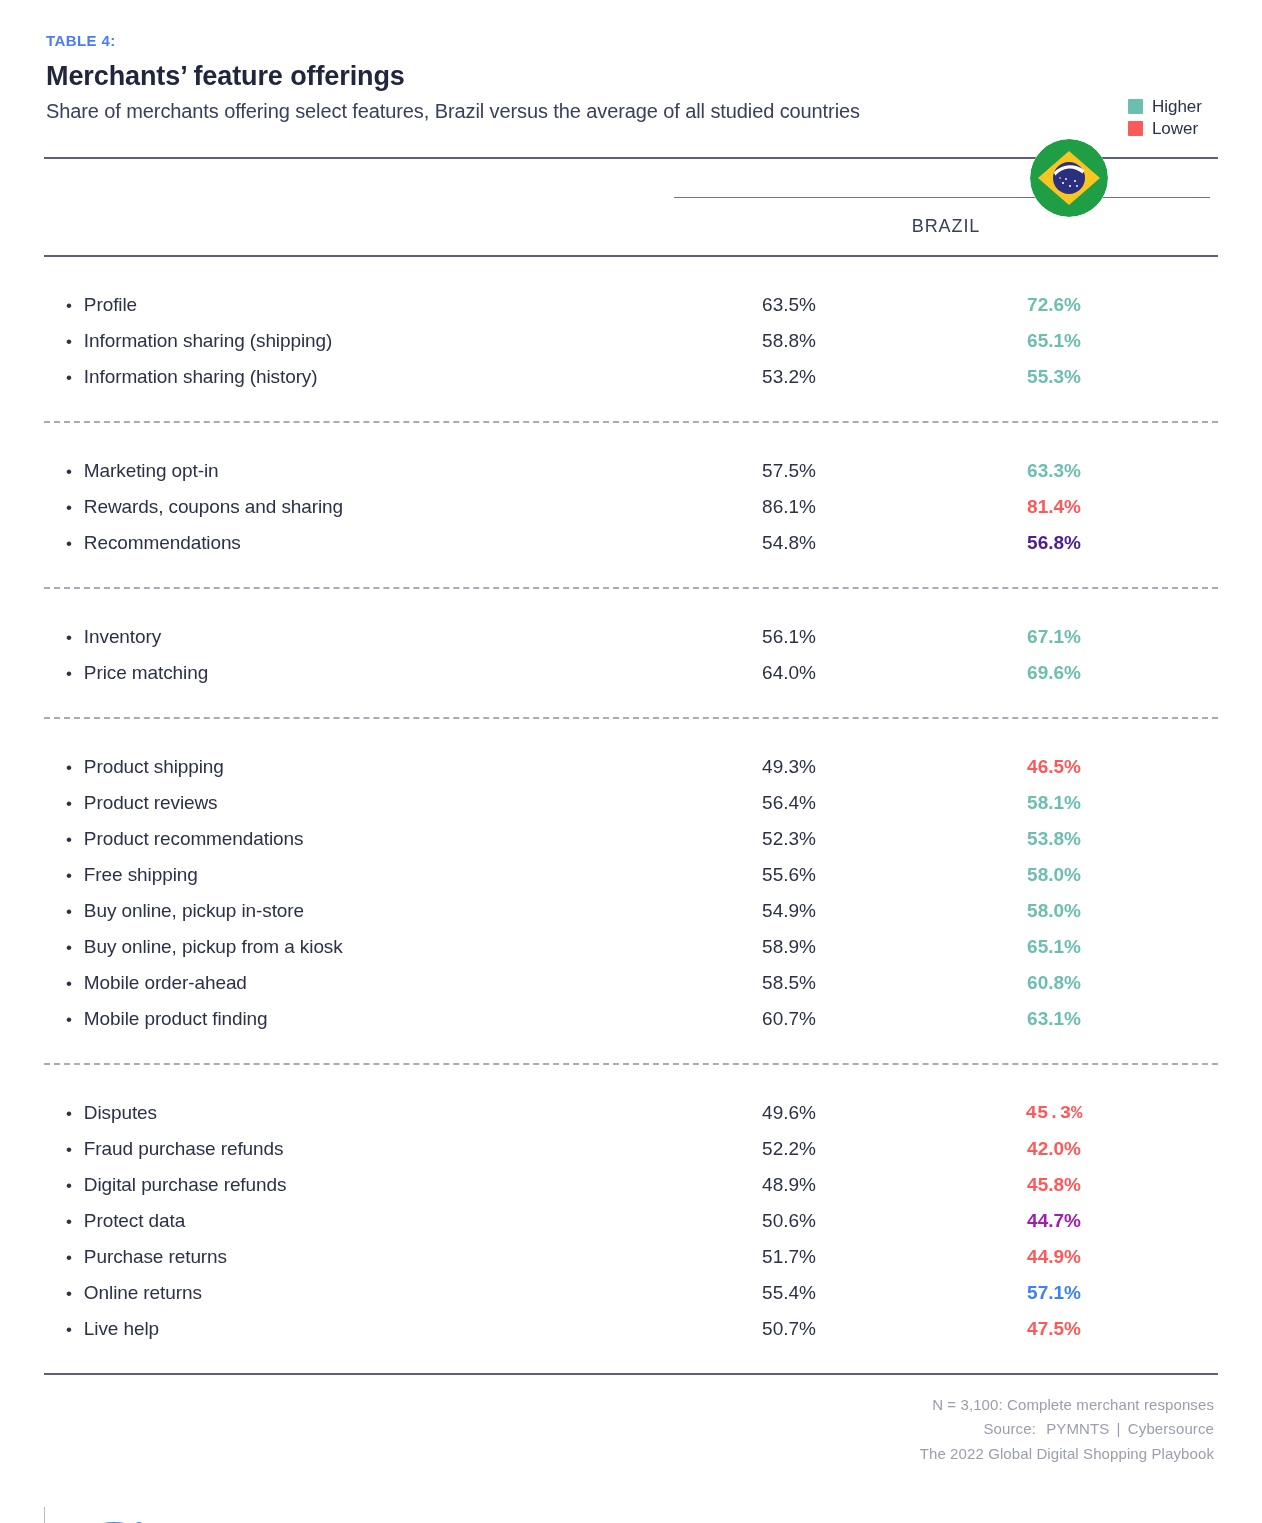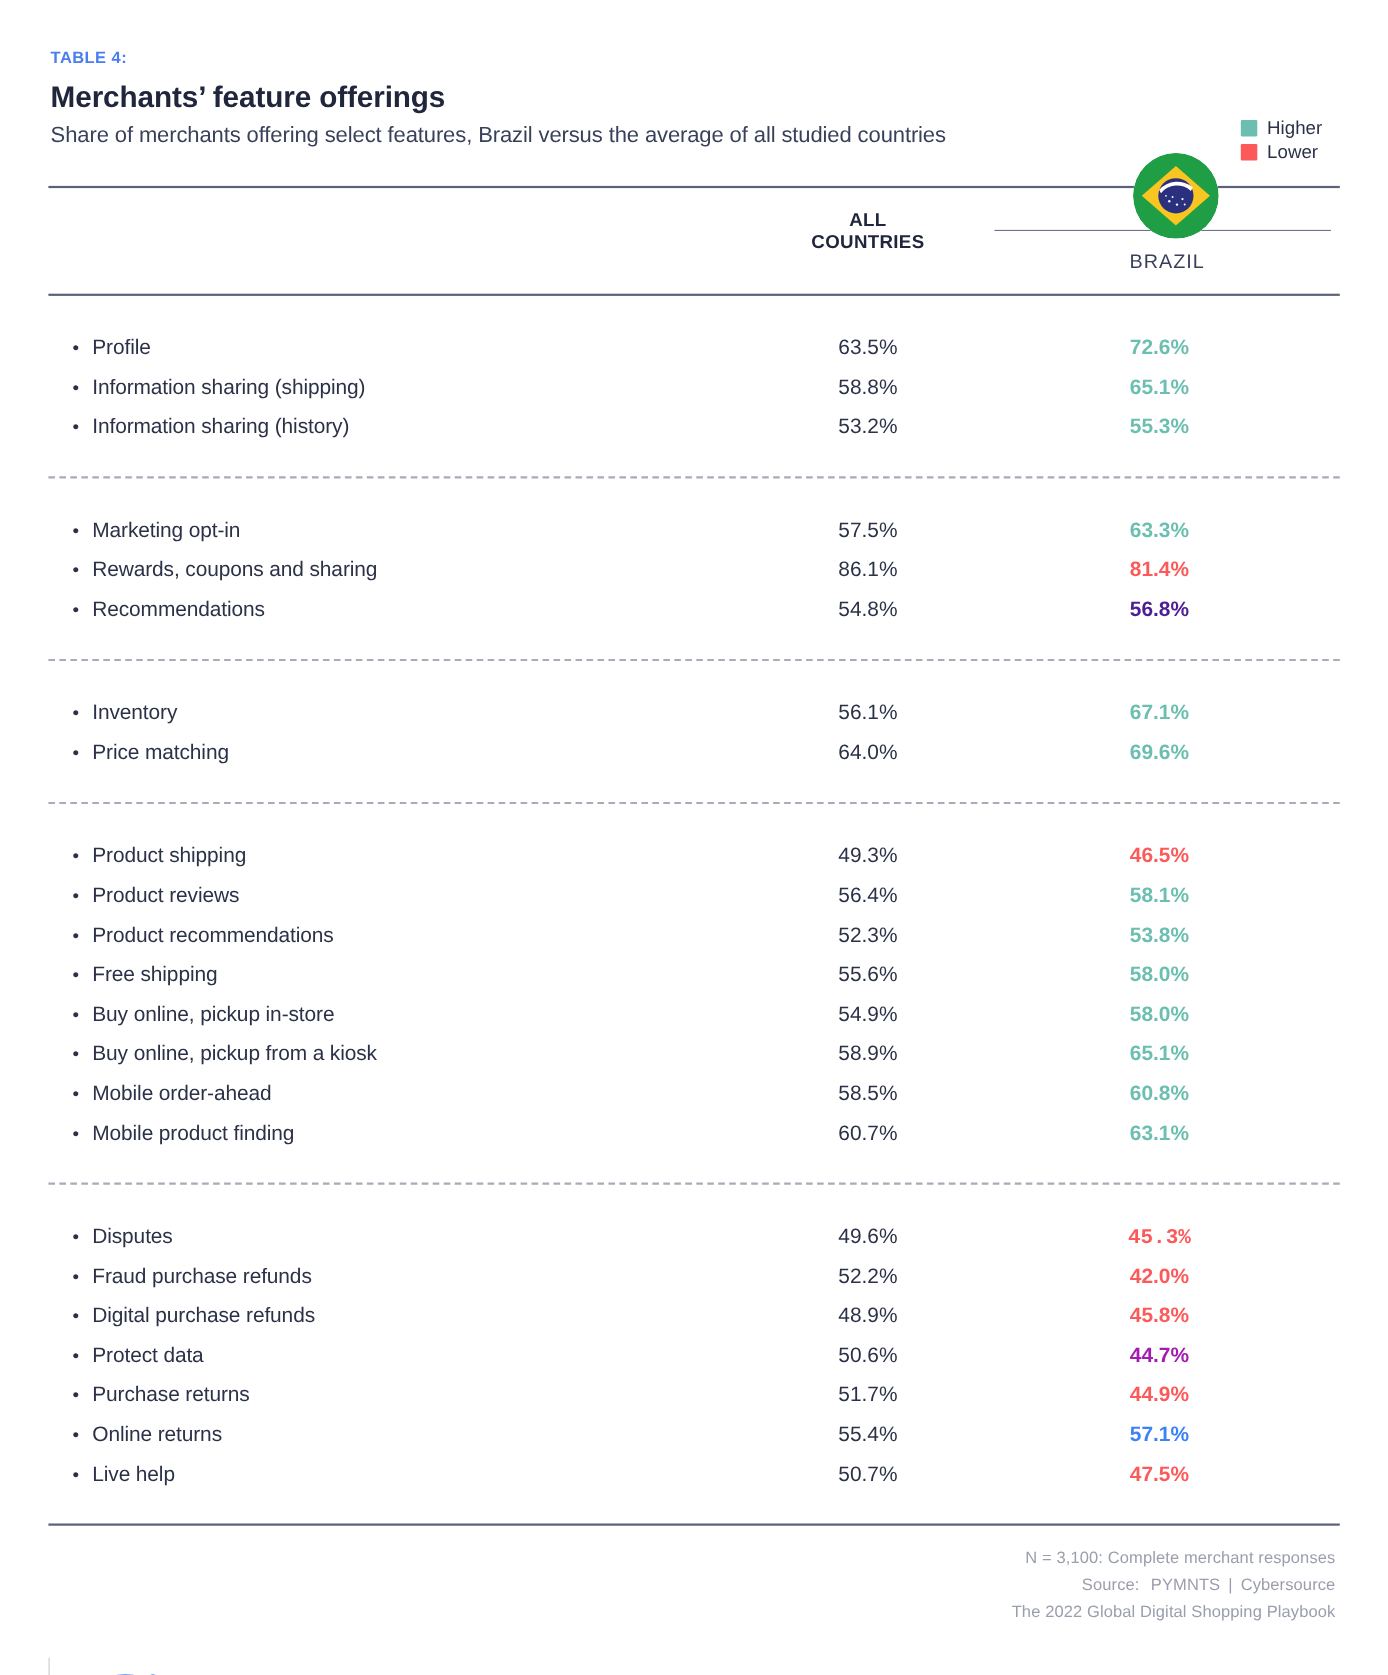--- a/index.html
+++ b/index.html
@@ -13,21 +13,21 @@
     font-family: "Liberation Sans", sans-serif;
     color: #2b3147;
     position: relative;
     overflow: hidden;
   }
   .page {
     position: relative;
     width: 1262px;
     height: 1523px;
     box-sizing: border-box;
-    padding: 16px 44px;
+    padding: 4px 44px;
   }
 
   
   .eyebrow {
     font-size: 15px;
     font-weight: bold;
     letter-spacing: 0.4px;
     color: #4a7ef0;
     padding-top: 28px;
     margin: 0 0 12px 2px;
@@ -43,21 +43,21 @@
     font-size: 20px;
     font-weight: normal;
     color: #39405a;
     margin: 0 0 6px 2px;
     letter-spacing: -0.1px;
   }
 
   
   .legend {
     position: absolute;
-    top: 108px;
+    top: 98px;
     right: 60px;
     display: flex;
     flex-direction: column;
     gap: 5px;
   }
   .legend-row {
     display: flex;
     align-items: center;
     gap: 9px;
   }
@@ -260,26 +260,20 @@
     </div>
   </div>
 
   <div class="table">
 
     <div class="rule-strong"></div>
 
     <div class="head-zone">
       <div class="head-inner">
         <div class="col-feature"></div>
-        <div class="col-all">
-          <div class="head-all">
-            <div>ALL</div>
-            <div>COUNTRIES</div>
-          </div>
-        </div>
         <div class="col-brazil">
           <div class="head-brazil-line"></div>
           <div class="head-brazil-label">BRAZIL</div>
         </div>
       </div>
     </div>
 
     <div class="rule-strong"></div>
 
     <div id="groups-container">

